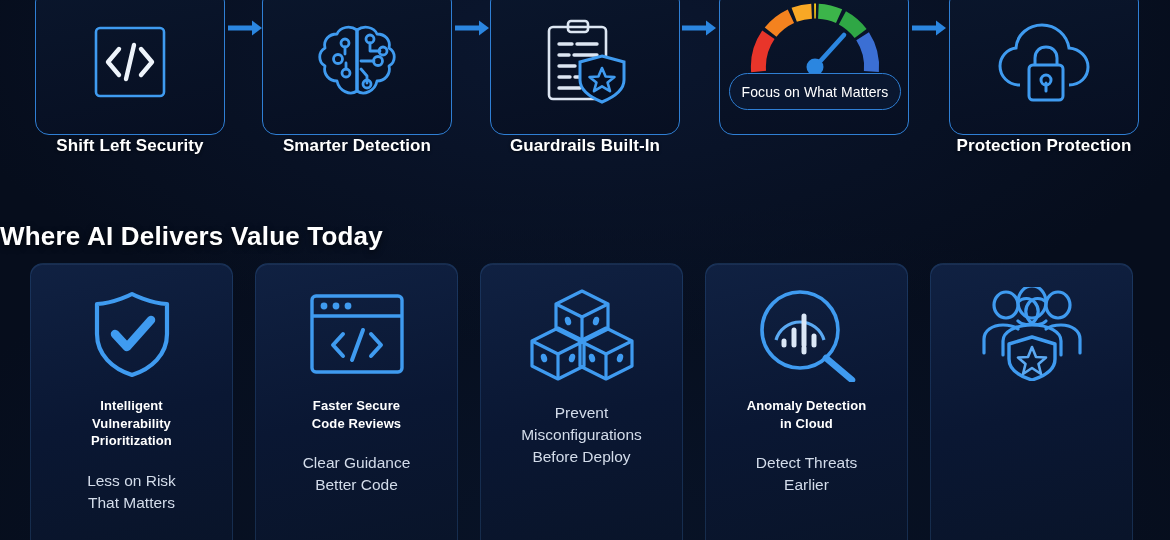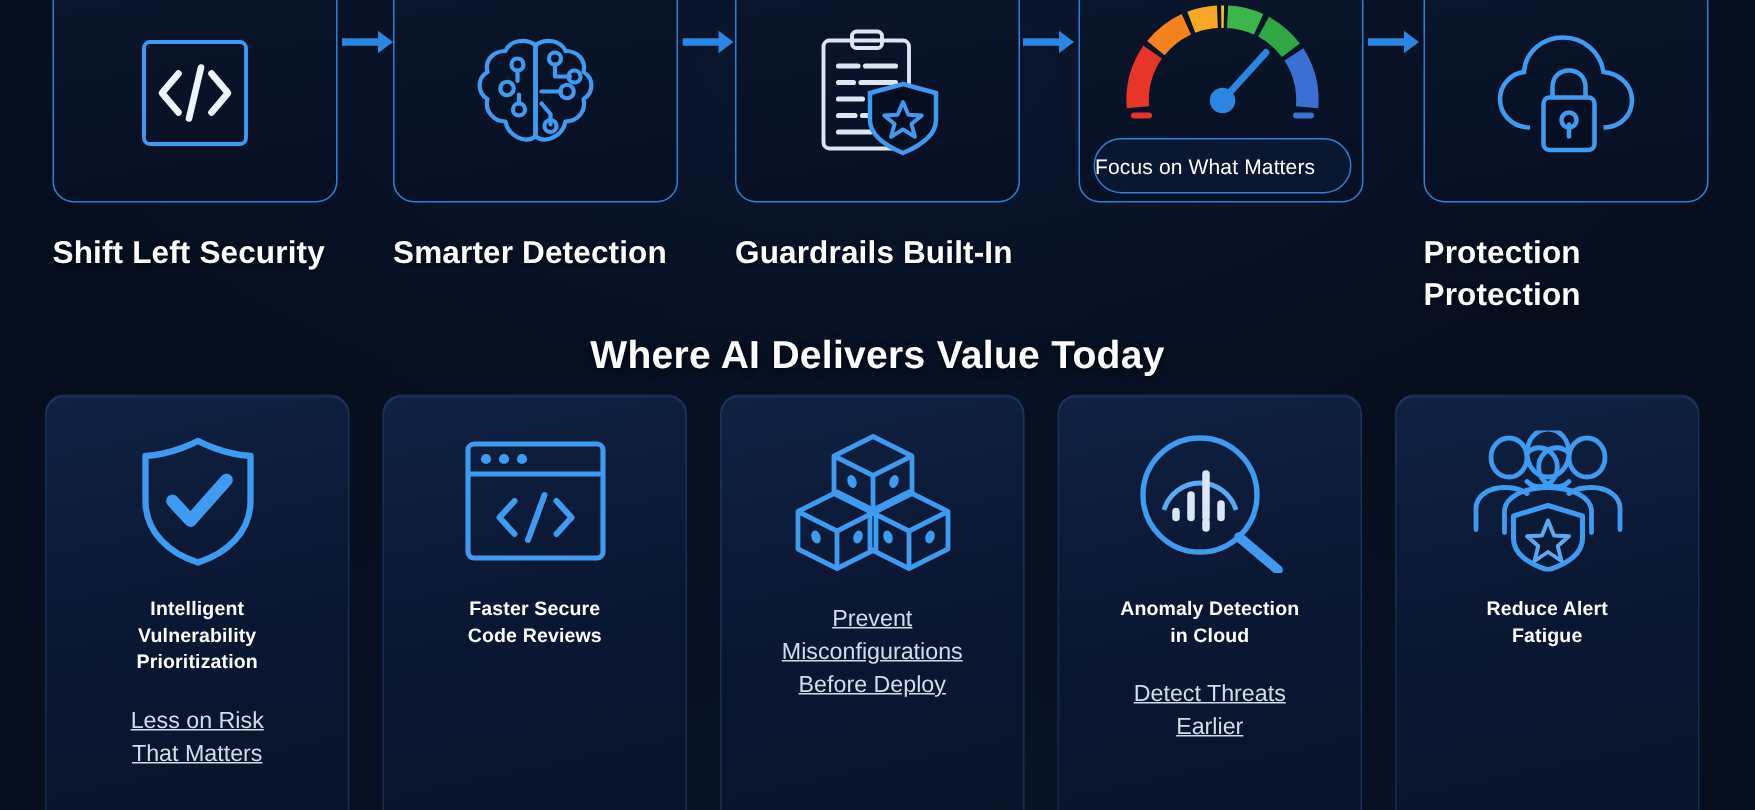--- a/index.html
+++ b/index.html
@@ -49,43 +49,42 @@
     border-radius: 14px;
     background: linear-gradient(170deg, #0a162c 0%, #070f22 100%);
     display: flex;
     align-items: center;
     justify-content: center;
     position: relative;
     overflow: hidden;
   }
 
   .pipe-label {
-    margin-top: 20px;
+    text-align: center;
     color: #ffffff;
-    font-size: 21px;
+    font-size: 17px;
     font-weight: bold;
     line-height: 1.33;
     letter-spacing: .1px;
     text-shadow: 0 1px 3px rgba(0,0,0,.6);
   }
 
   .arrow {
     position: absolute;
     top: 31px;
     width: 36px;
     height: 18px;
   }
 
   
   .section-title {
     position: absolute;
     top: 221px;
     left: 0;
     width: 1170px;
-    text-align: center;
     color: #ffffff;
     font-size: 26px;
     font-weight: bold;
     letter-spacing: .2px;
     text-shadow: 0 2px 6px rgba(0,0,0,.65);
   }
 
   
   .value-row {
     position: absolute;
@@ -126,36 +125,35 @@
     letter-spacing: .1px;
   }
 
   .value-sub {
     margin-top: 20px;
     text-align: center;
     color: #d3dcea;
     font-size: 15.5px;
     font-weight: normal;
     line-height: 1.42;
-    text-decoration: underline;
   }
 
   
   .pill {
     position: absolute;
     left: 9px;
-    bottom: 5px;
+    bottom: 24px;
     width: 172px;
     height: 37px;
     border: 1.5px solid #2f7fd4;
     border-radius: 19px;
     background: #0a1730;
     display: flex;
     align-items: center;
-    justify-content: flex-start;
+    justify-content: center;
     color: #ffffff;
     font-size: 14px;
     font-weight: normal;
     letter-spacing: .1px;
   }
 
   .gauge-wrap {
     position: absolute;
     top: 6px;
     left: 0;
@@ -317,20 +315,22 @@
           <circle cx="17" cy="16" r="3.4" fill="#3f9bf0"></circle>
           <circle cx="29" cy="16" r="3.4" fill="#3f9bf0"></circle>
           <circle cx="41" cy="16" r="3.4" fill="#3f9bf0"></circle>
           <path d="M36 44 L26 55 L36 66" fill="none" stroke="#3f9bf0" stroke-width="4" stroke-linecap="round" stroke-linejoin="round"></path>
           <path d="M64 44 L74 55 L64 66" fill="none" stroke="#3f9bf0" stroke-width="4" stroke-linecap="round" stroke-linejoin="round"></path>
           <path d="M56 40 L45 70" fill="none" stroke="#3f9bf0" stroke-width="4" stroke-linecap="round"></path>
         </svg>
       </div>
       <div class="value-title" style="white-space:pre-line">Faster Secure
 Code Reviews</div>
+      <div class="value-sub" style="white-space:pre-line">Clear Guidance
+Better Code</div>
     </div>
 
     <div class="value-card">
       <div class="value-icon">
         <svg width="104" height="94" viewBox="0 0 104 94">
           <g fill="none" stroke="#3f9bf0" stroke-width="3.2" stroke-linejoin="round">
 
             <path d="M52 4 L78 17 L78 42 L52 55 L26 42 L26 17 Z"></path>
             <path d="M26 17 L52 30 L78 17"></path>
             <path d="M52 30 L52 55"></path>
@@ -389,18 +389,16 @@
             <path d="M67 15 A12 13 0 1 0 67 34"></path>
             <ellipse cx="53" cy="15" rx="14" ry="16"></ellipse>
             <path d="M5 66 L5 52 C5 44 13 38 24 38 C30 38 35 39 39 42"></path>
             <path d="M101 66 L101 52 C101 44 93 38 82 38 C76 38 71 39 67 42"></path>
             <path d="M24 68 L24 54 C24 45 36 38 53 38 C70 38 82 45 82 54 L82 68"></path>
           </g>
           <path d="M53 50 L76 57 L76 72 C76 82 66 89 53 93 C40 89 30 82 30 72 L30 57 Z" fill="#0b1a36" stroke="#3f9bf0" stroke-width="3.4" stroke-linejoin="round"></path>
           <path d="M53 60 L57 70 L67 70.5 L59.5 77 L62 87 L53 81 L44 87 L46.5 77 L39 70.5 L49 70 Z" fill="none" stroke="#5aa9f2" stroke-width="2.6" stroke-linejoin="round"></path>
         </svg>
       </div>
-      <div class="value-title" style="white-space:pre-line">Reduce Alert
-Fatigue</div>
     </div>
 
   </div>
 </div>
 
 </body></html>

